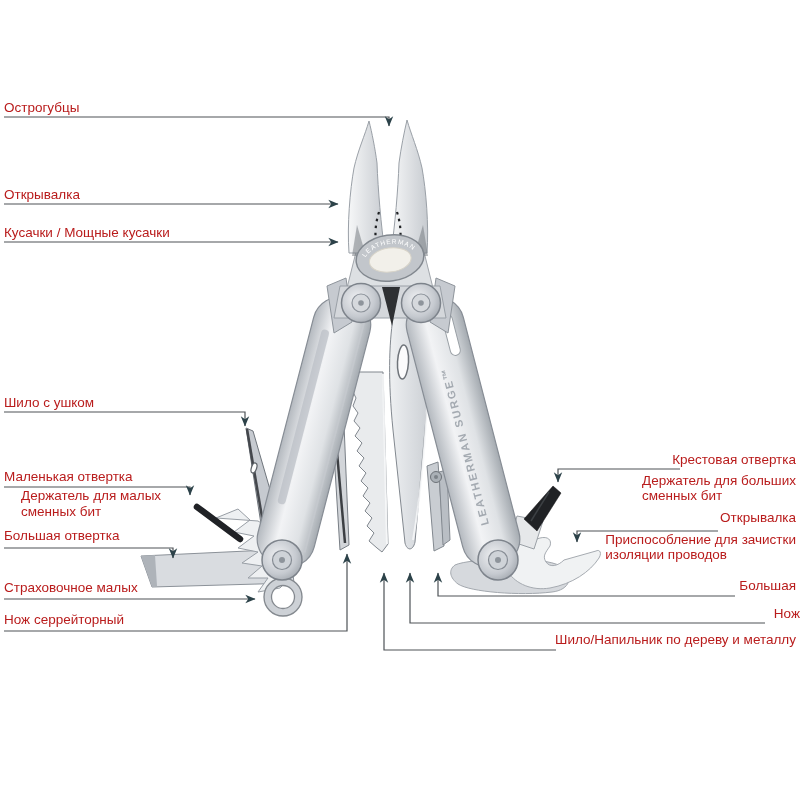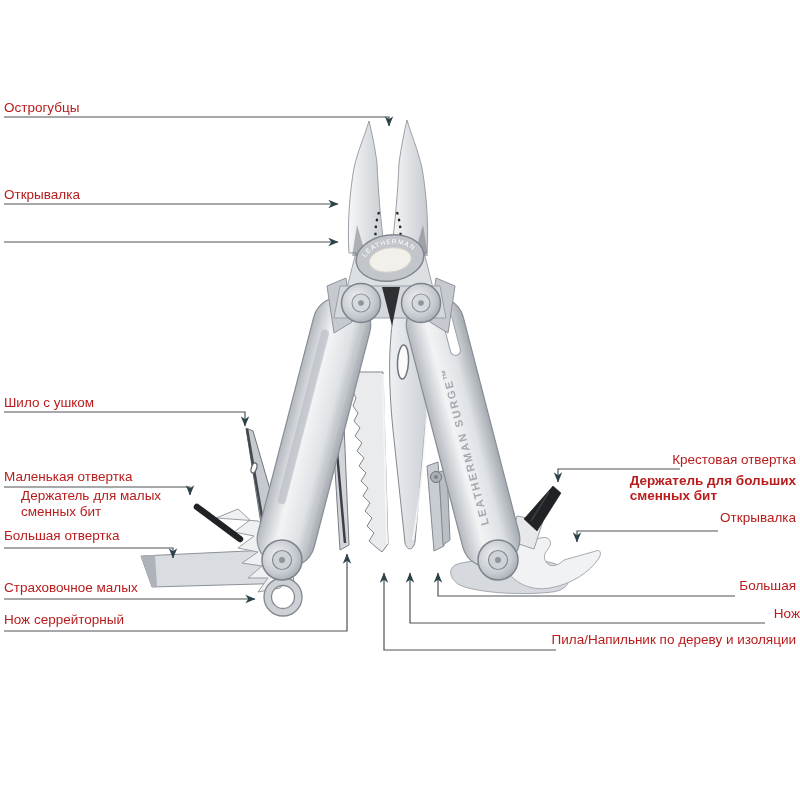--- a/index.html
+++ b/index.html
@@ -1,21 +1,21 @@
 <!DOCTYPE html>
 <html><head>
 <meta charset="utf-8">
 <style>
   html,body{margin:0;padding:0;background:#fff;}
   .stage{position:relative;width:800px;height:800px;background:#ffffff;overflow:hidden;
          font-family:"Liberation Sans",sans-serif;}
   .stage svg{position:absolute;left:0;top:0;}
   .lbl{position:absolute;font-size:13.5px;line-height:16px;color:#b91c1c;white-space:nowrap;}
   .lbl.rt{text-align:left;}
-  .lh15{line-height:15px;font-weight:bold;}
+  .lh15{line-height:15px;}
   .lbl div{white-space:nowrap;}
 </style>
 </head>
 <body>
 
 <div class="stage">
 
 <svg width="800" height="800" viewBox="0 0 800 800">
   <defs>
     <linearGradient id="lgJaw" x1="0" y1="0" x2="1" y2="0">
@@ -170,37 +170,42 @@
     <polyline points="680,469 558,469 558,482" marker-end="url(#arr)"></polyline>
     <polyline points="718,531 577,531 577,542" marker-end="url(#arr)"></polyline>
     <polyline points="735,596 438,596 438,573" marker-end="url(#arr)"></polyline>
     <polyline points="765,623 410,623 410,573" marker-end="url(#arr)"></polyline>
     <polyline points="556,650 384,650 384,573" marker-end="url(#arr)"></polyline>
   </g>
 </svg>
 
 <div class="lbl" style="left:4px;top:100px">Острогубцы</div>
 <div class="lbl" style="left:4px;top:187px">Открывалка</div>
+<div class="lbl" style="left:4px;top:225px">Кусачки / Мощные кусачки</div>
 <div class="lbl" style="left:4px;top:395px">Шило с ушком</div>
 
 <div class="lbl" style="left:4px;top:469px">Маленькая отвертка</div>
 <div class="lbl" style="left:21px;top:488px">
   <div>Держатель для малых</div>
   <div>сменных бит</div>
 </div>
 
 <div class="lbl" style="left:4px;top:528px">Большая отвертка</div>
 <div class="lbl" style="left:4px;top:580px">Страховочное малых</div>
 <div class="lbl" style="left:4px;top:612px">Нож серрейторный</div>
 
 <div class="lbl rt" style="right:4px;top:452px">Крестовая отвертка</div>
 <div class="lbl rt lh15" style="right:4px;top:473px">
   <div>Держатель для больших</div>
   <div>сменных бит</div>
 </div>
 
 <div class="lbl rt" style="right:4px;top:510px">Открывалка</div>
+<div class="lbl rt lh15" style="right:4px;top:532px">
+  <div>Приспособление для зачистки</div>
+  <div>изоляции проводов</div>
+</div>
 
 <div class="lbl rt" style="right:4px;top:578px">Большая</div>
 <div class="lbl rt" style="right:0;top:606px">Нож</div>
-<div class="lbl rt" style="right:4px;top:632px">Пила/Напильник по дереву и изоляции</div>
+<div class="lbl rt" style="right:4px;top:632px">Шило/Напильник по дереву и металлу</div>
 
 </div>
 
 </body></html>

